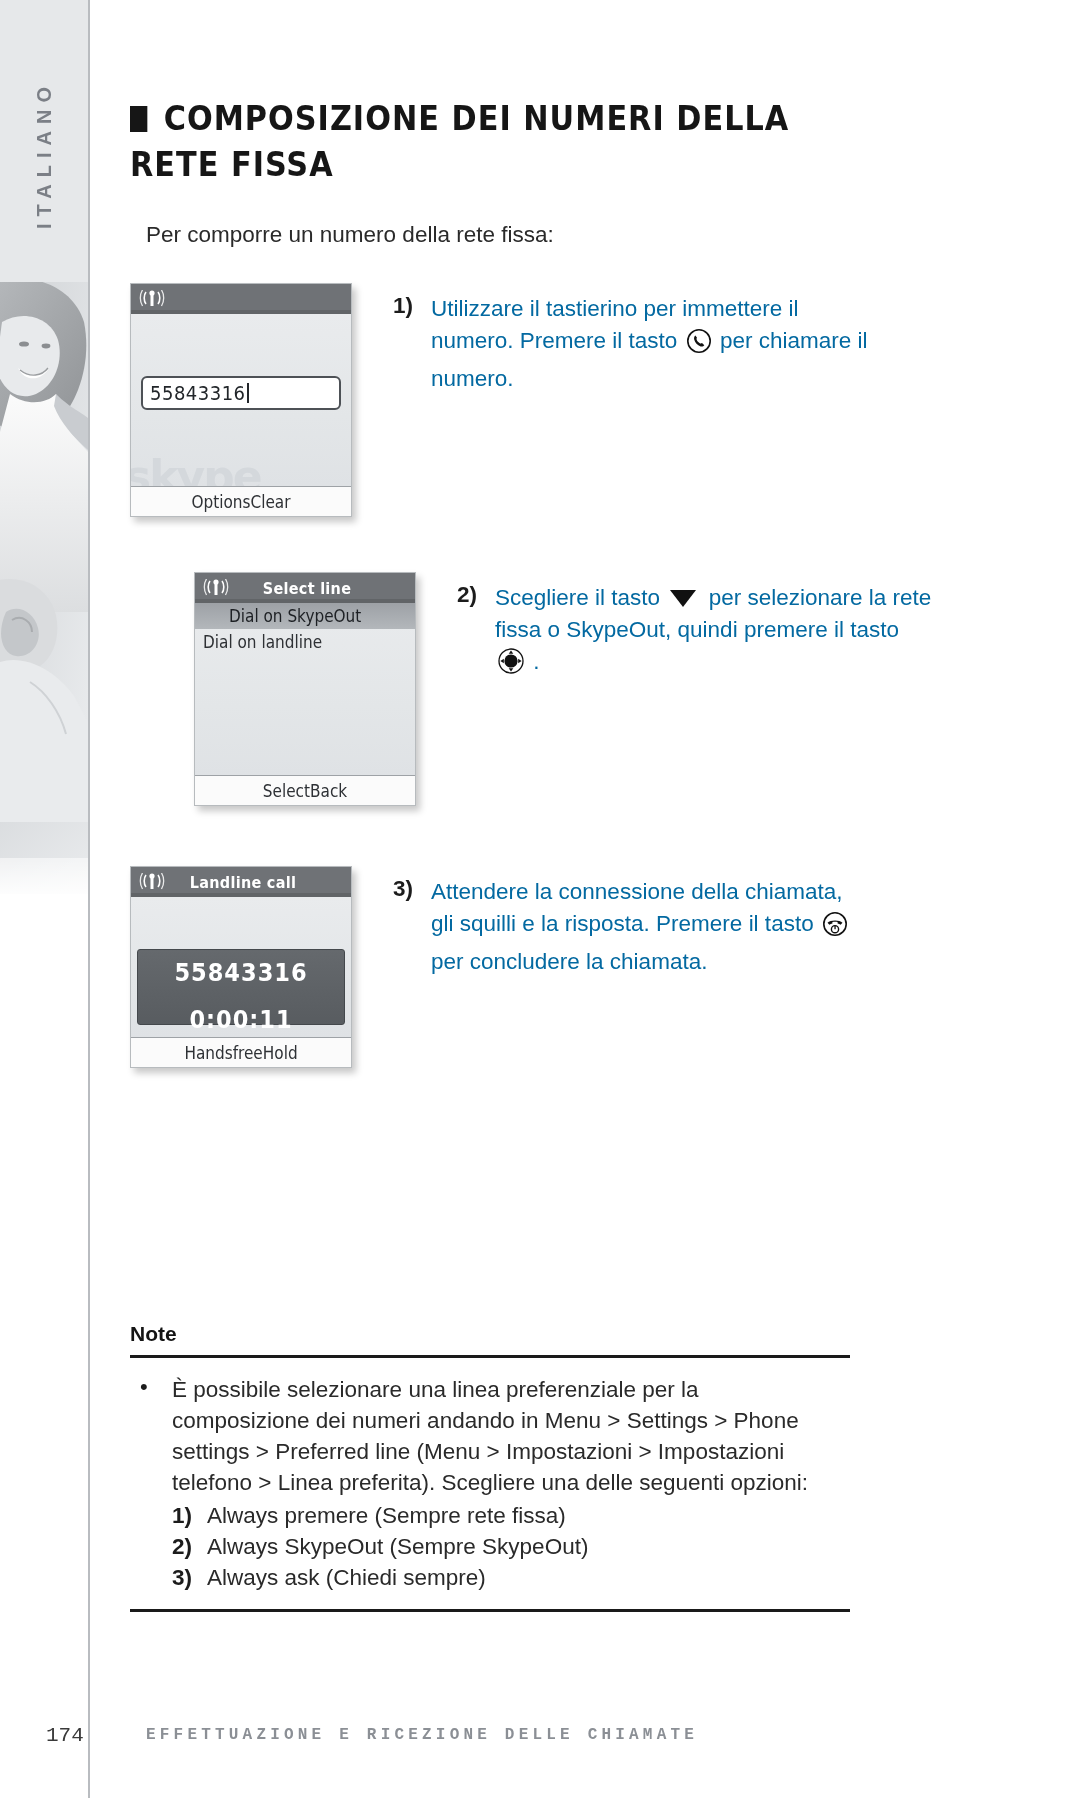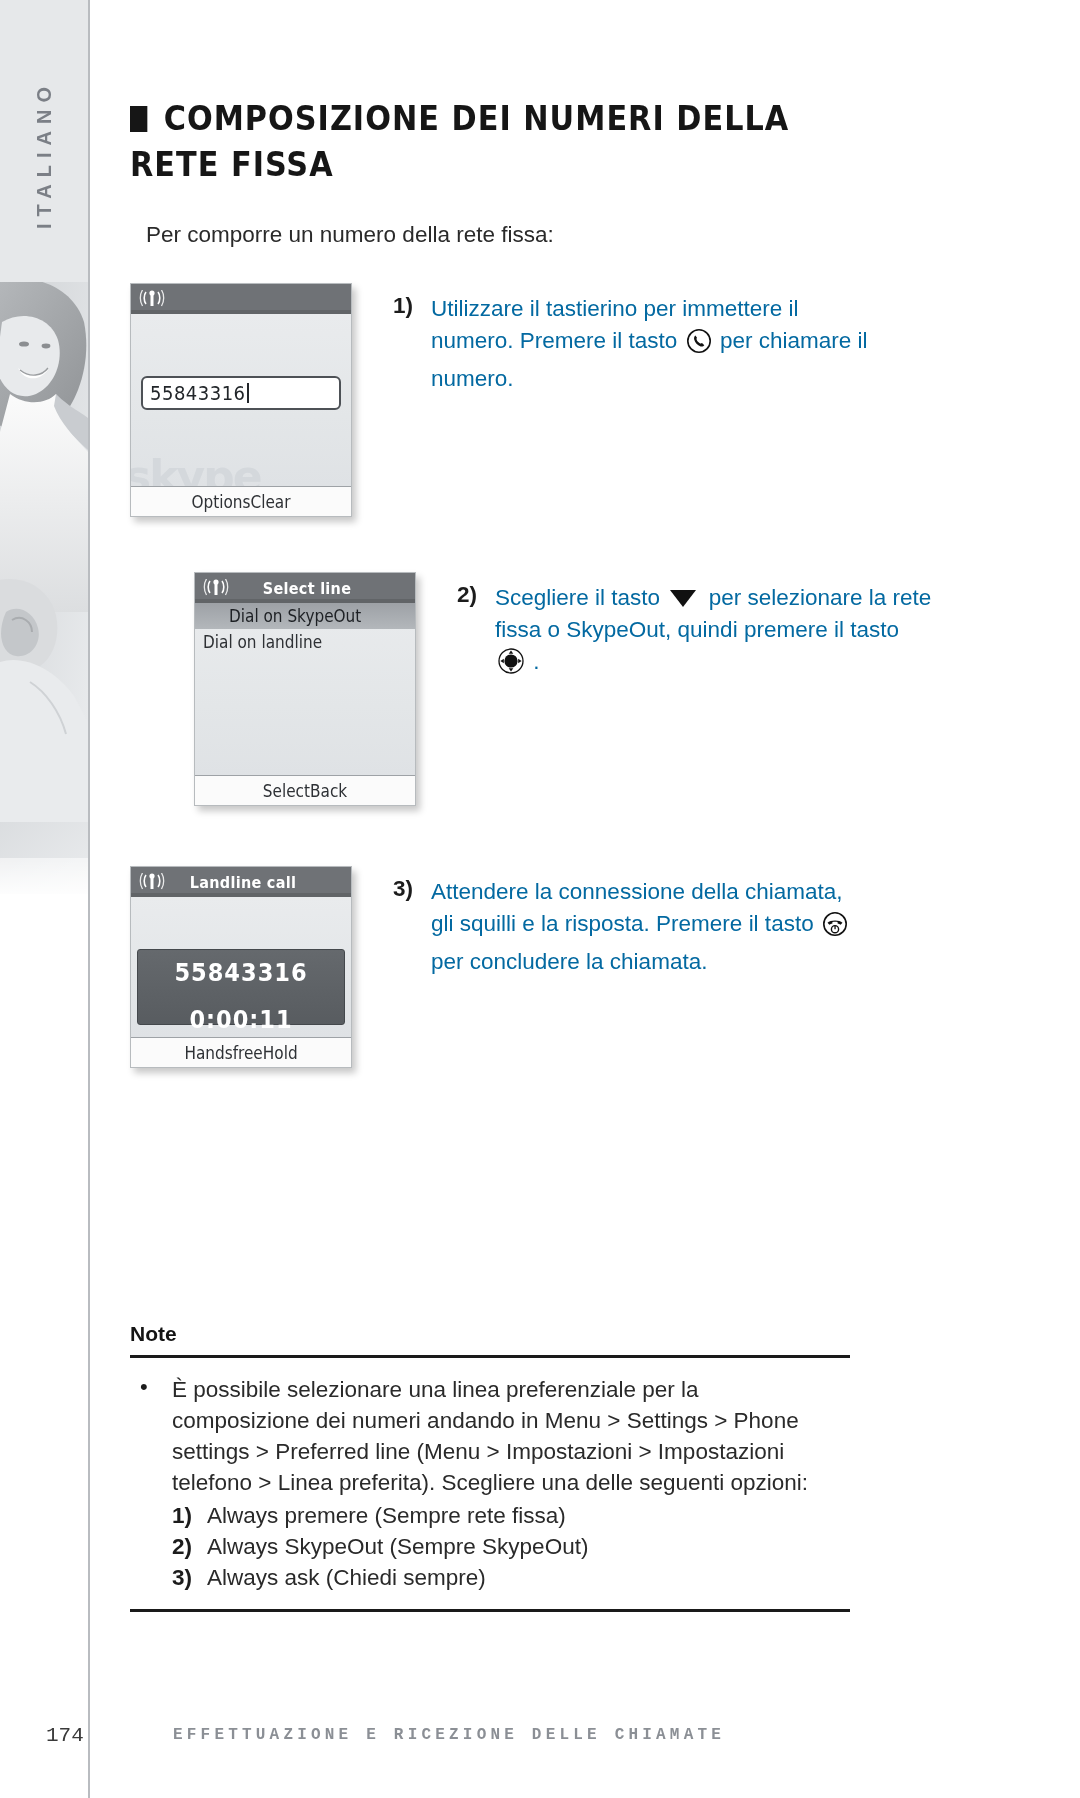--- a/index.html
+++ b/index.html
@@ -295,21 +295,20 @@
   .footer { position: absolute; left: 16px; top: 1702px; width: 980px; height: 96px; font-family: Liberation Mono, monospace; }
   .pageno {
     position: absolute; left: 30px; top: 22px;
     font-size: 21px; color: #3a3a3a;
   }
   .foot-text {
     position: absolute; left: 130px; top: 24px;
     font-size: 16px; font-weight: bold;
     letter-spacing: 4.2px;
     color: #8b8f95;
-    margin-left: 27px;
   }
 </style>
 </head>
 <body>
 
 <div class="left-col">
   <div class="lang-band">
     <div class="lang-text">ITALIANO</div>
   </div>
 

